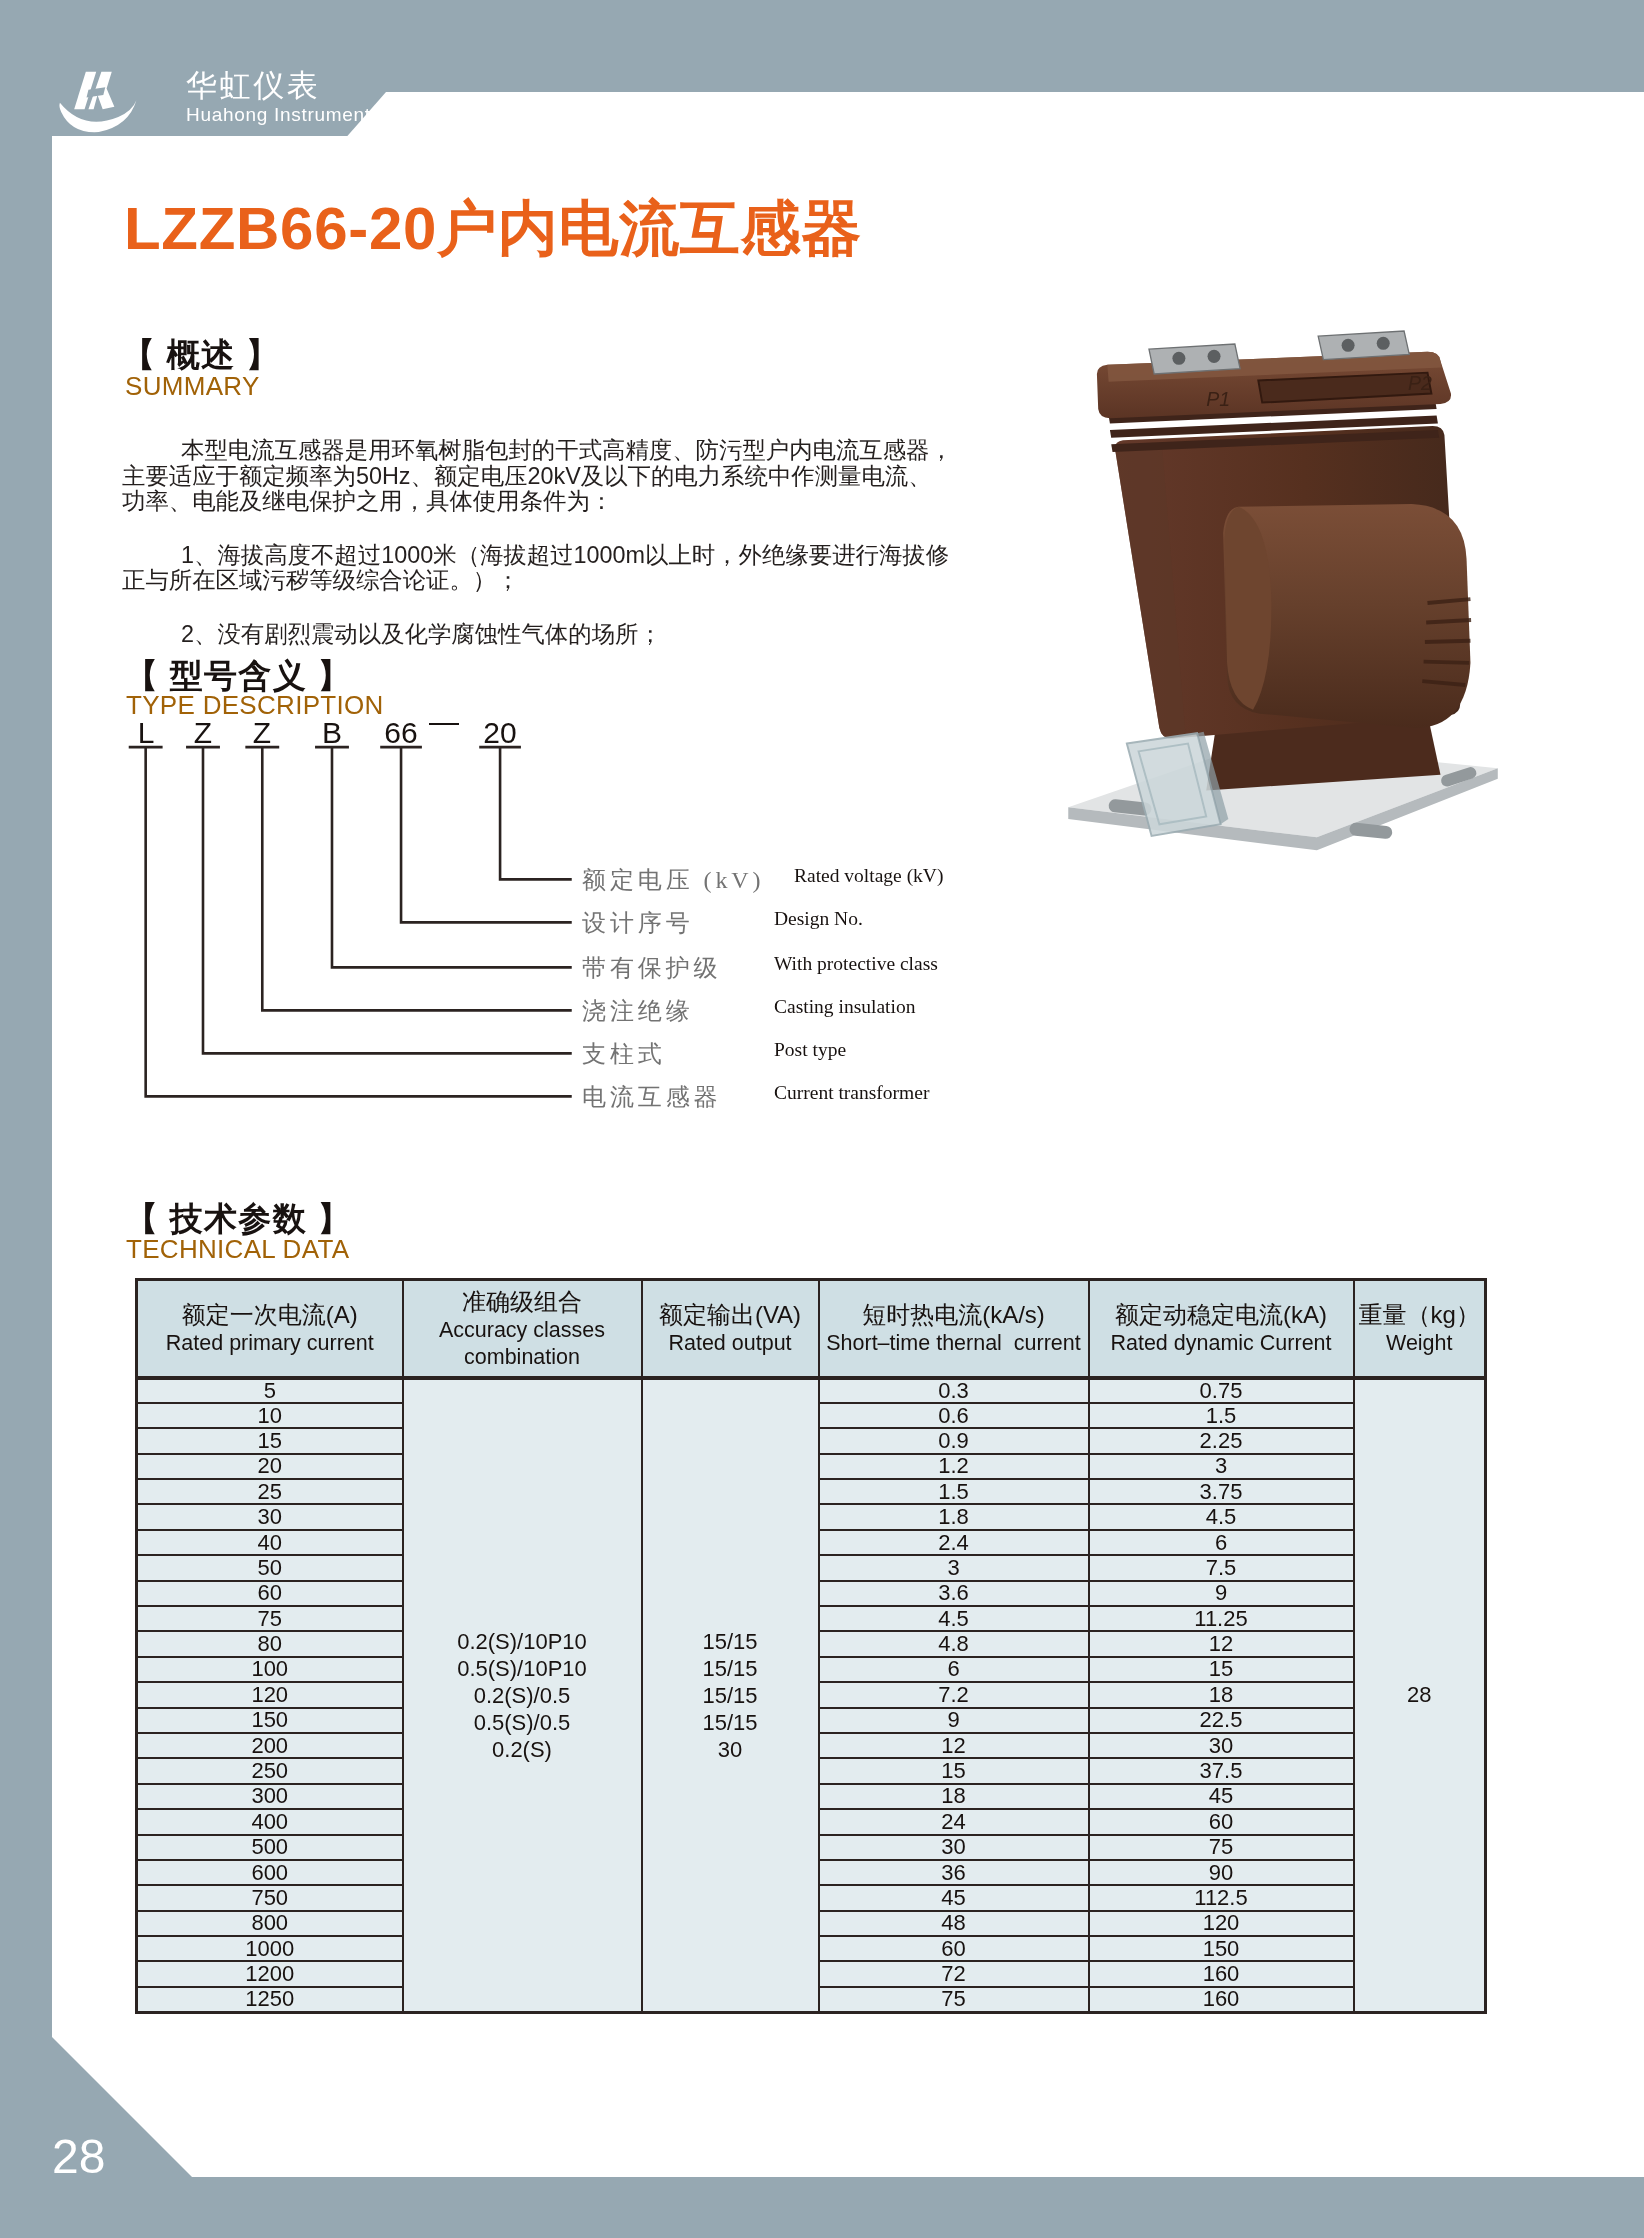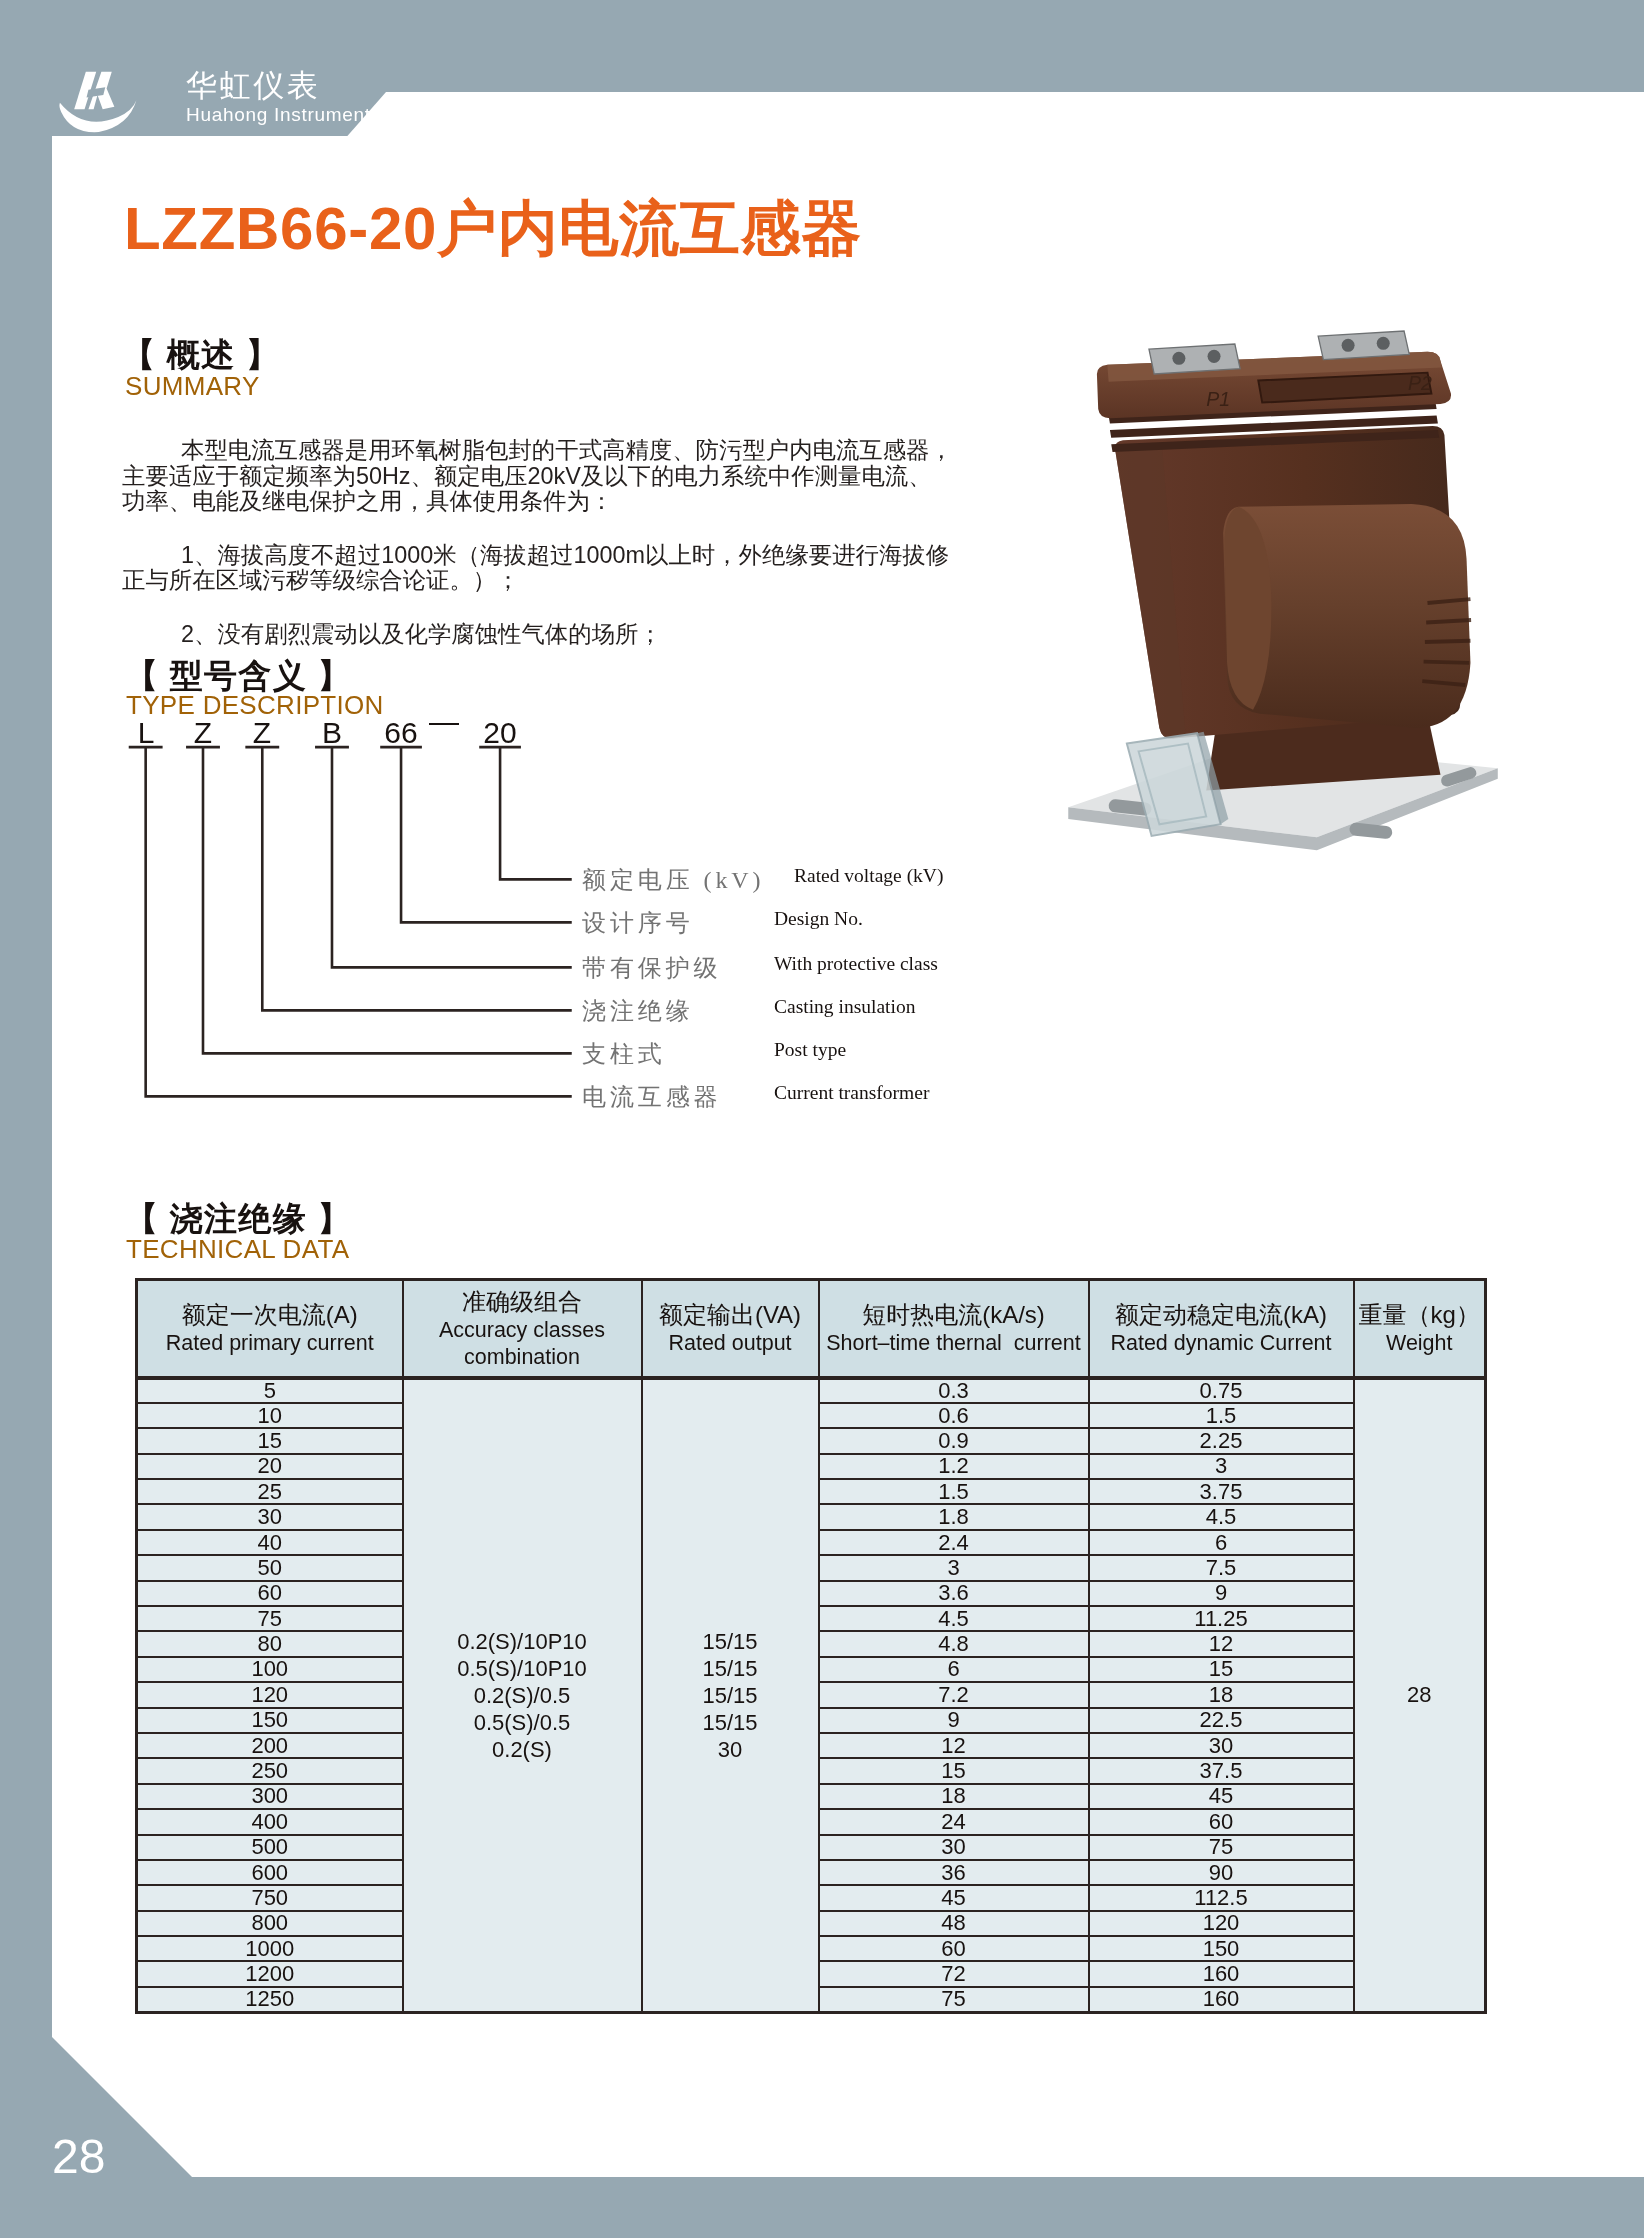--- a/index.html
+++ b/index.html
@@ -207,21 +207,21 @@
   <div class="type-label-en" style="left:774px;top:908px;">Design No.</div>
   <div class="type-label-cn" style="left:582px;top:952px;">带有保护级</div>
   <div class="type-label-en" style="left:774px;top:953px;">With protective class</div>
   <div class="type-label-cn" style="left:582px;top:995px;">浇注绝缘</div>
   <div class="type-label-en" style="left:774px;top:996px;">Casting insulation</div>
   <div class="type-label-cn" style="left:582px;top:1038px;">支柱式</div>
   <div class="type-label-en" style="left:774px;top:1039px;">Post type</div>
   <div class="type-label-cn" style="left:582px;top:1081px;">电流互感器</div>
   <div class="type-label-en" style="left:774px;top:1082px;">Current transformer</div>
 
-  <div class="sec-cn" style="left:125px;top:1197px;">【 浇注绝缘 】</div>
+  <div class="sec-cn" style="left:125px;top:1197px;">【 技术参数 】</div>
   <div class="sec-en" style="left:126px;top:1234px;">TECHNICAL DATA</div>
 
   <table class="tech">
     <colgroup>
       <col style="width:266px">
         <col style="width:239px">
         <col style="width:177px">
       <col style="width:270px">
         <col style="width:265px">
         <col style="width:132px">

